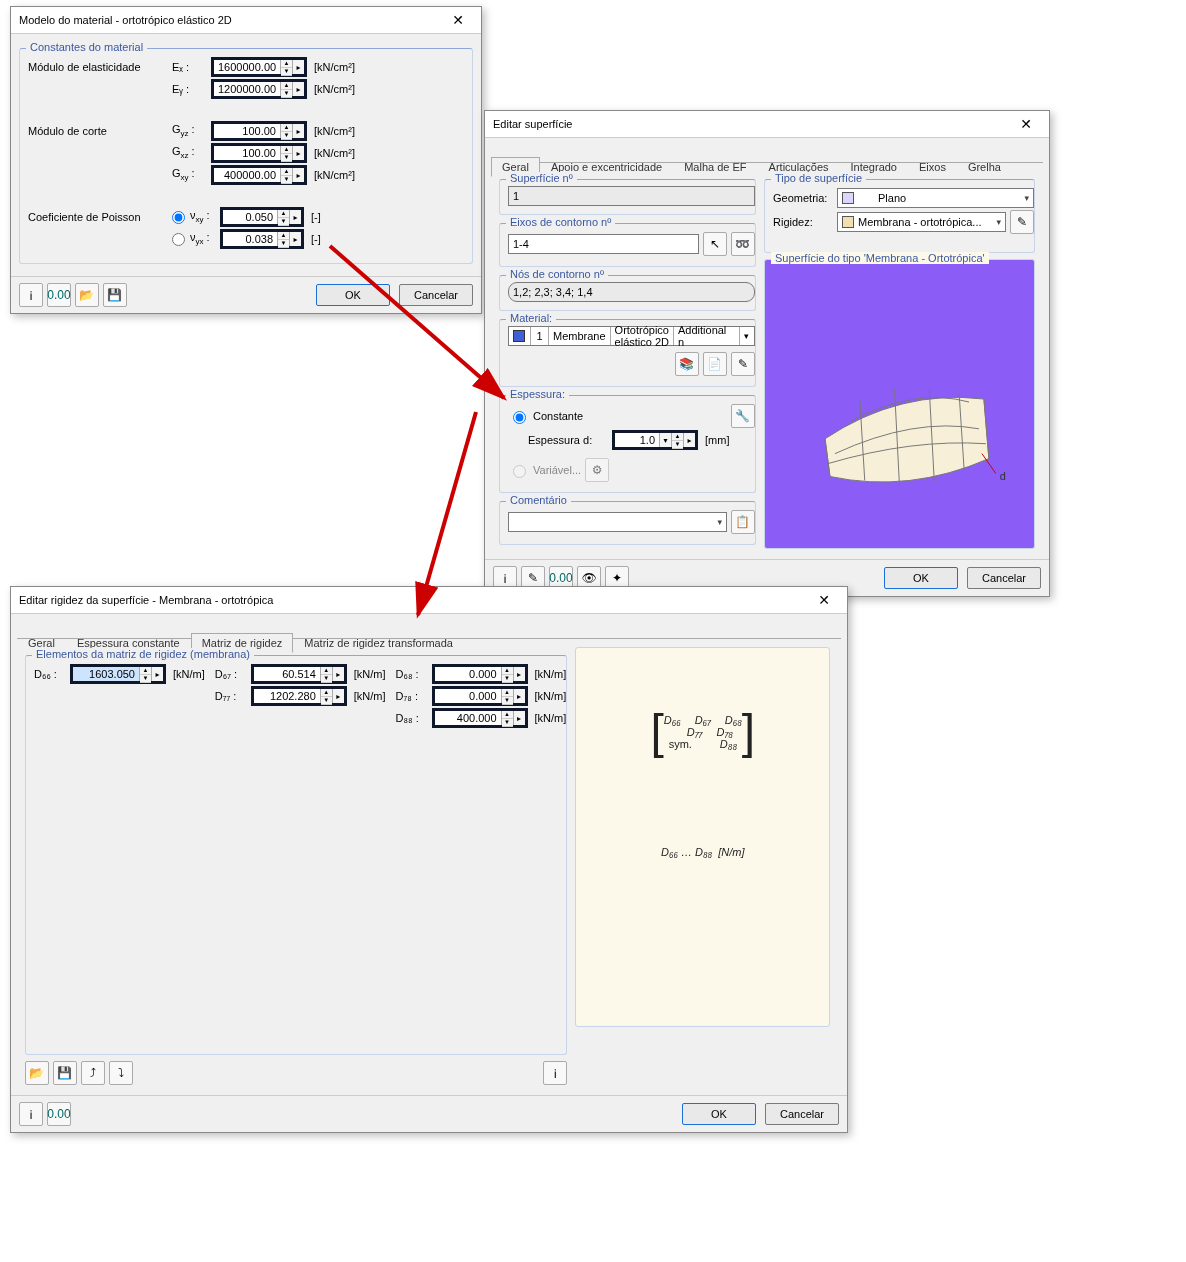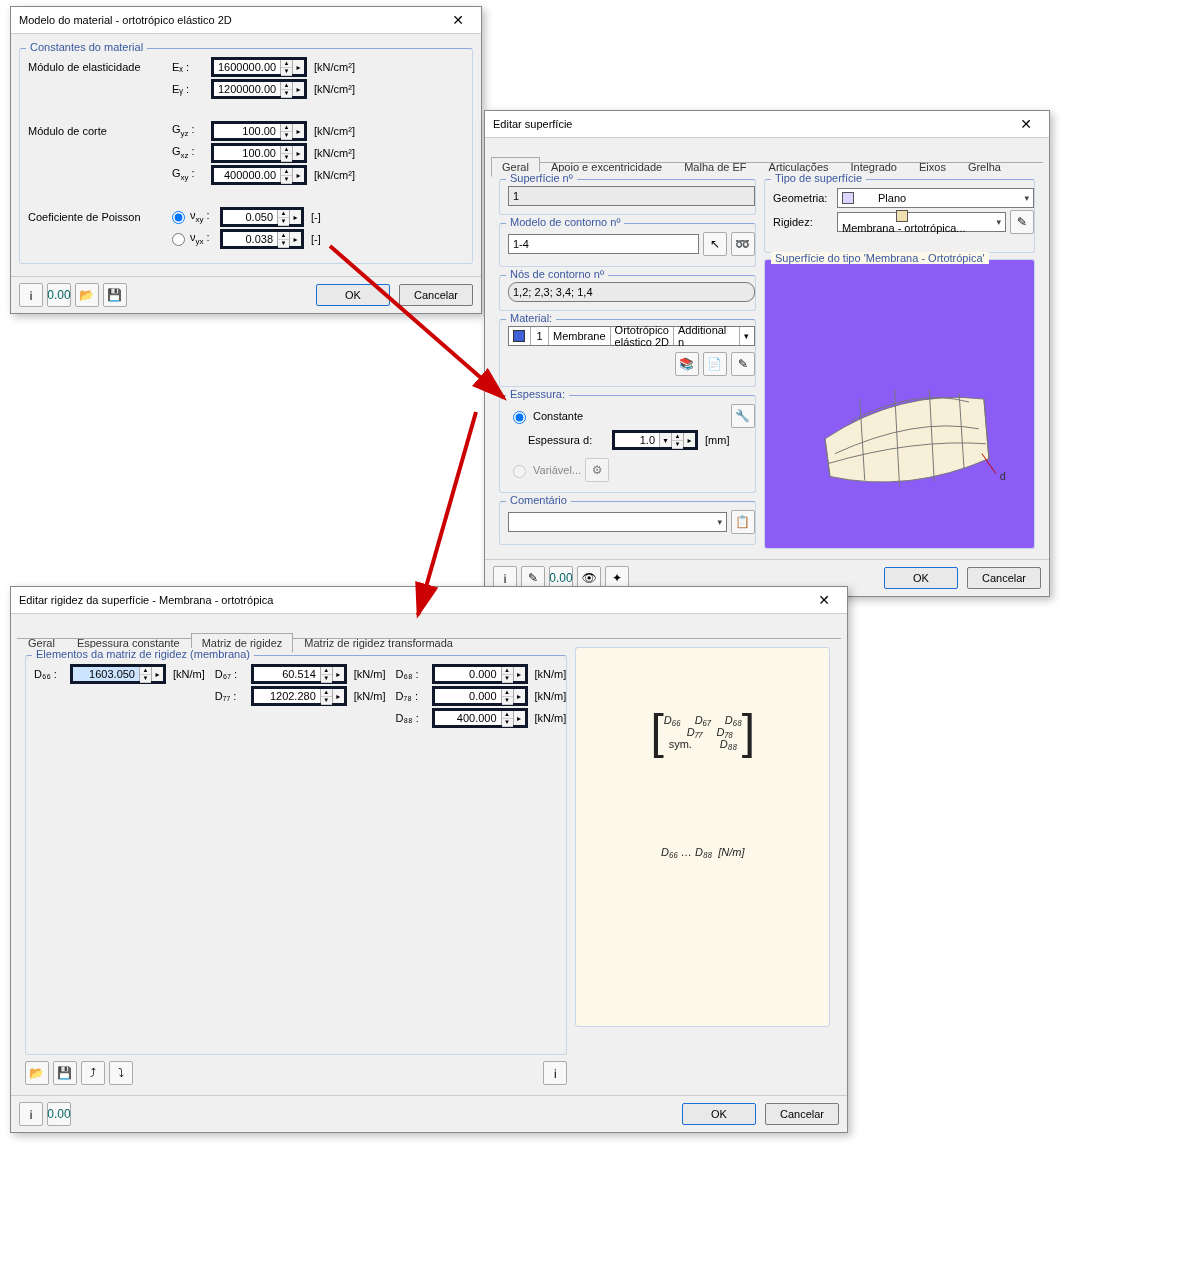--- a/index.html
+++ b/index.html
@@ -190,21 +190,21 @@
       <div class="tab">Grelha</div>
     </div>
     <div class="tab-body">
       <div class="split">
         <div class="leftcol">
           <div class="fieldset">
             <span class="legend">Superfície nº</span>
             <input class="txt-input ro" style="width: 100%;" readonly="" value="1">
           </div>
           <div class="fieldset">
-            <span class="legend">Modelo de contorno nº</span>
+            <span class="legend">Eixos de contorno nº</span>
             <div class="row">
               <input class="txt-input" style="flex: 1 1 0%;" value="1-4">
               <span class="icon-btn">↖</span>
               <span class="icon-btn">➿</span>
             </div>
           </div>
           <div class="fieldset">
             <span class="legend">Nós de contorno nº</span>
             <input class="txt-input ro" style="width: 100%; border-radius: 9px;" readonly="" value="1,2; 2,3; 3,4; 1,4">
           </div>
@@ -276,21 +276,21 @@
                   <span style="display:flex;align-items:center;gap:20px;">
                     <span class="swatch" style="background:#dcd6ff;"></span>
                     <span>Plano</span>
                   </span>
                   <span class="caron">▾</span>
                 </span>
             </div>
             <div class="row">
               <span style="width:60px;">Rigidez:</span>
               <span class="sel" style="flex:1;">
-                  <span style="display:flex;align-items:center;flex-direction:column;">
+                  <span style="display:flex;align-items:center;">
                     <span class="swatch" style="background:#f0e0b0;"></span>
                     <span>Membrana - ortotrópica...</span>
                   </span>
                   <span class="caron">▾</span>
                 </span>
               <span class="icon-btn">✎</span>
             </div>
           </div>
           <div class="preview">
             <span class="ptitle">Superfície do tipo 'Membrana - Ortotrópica'</span>

